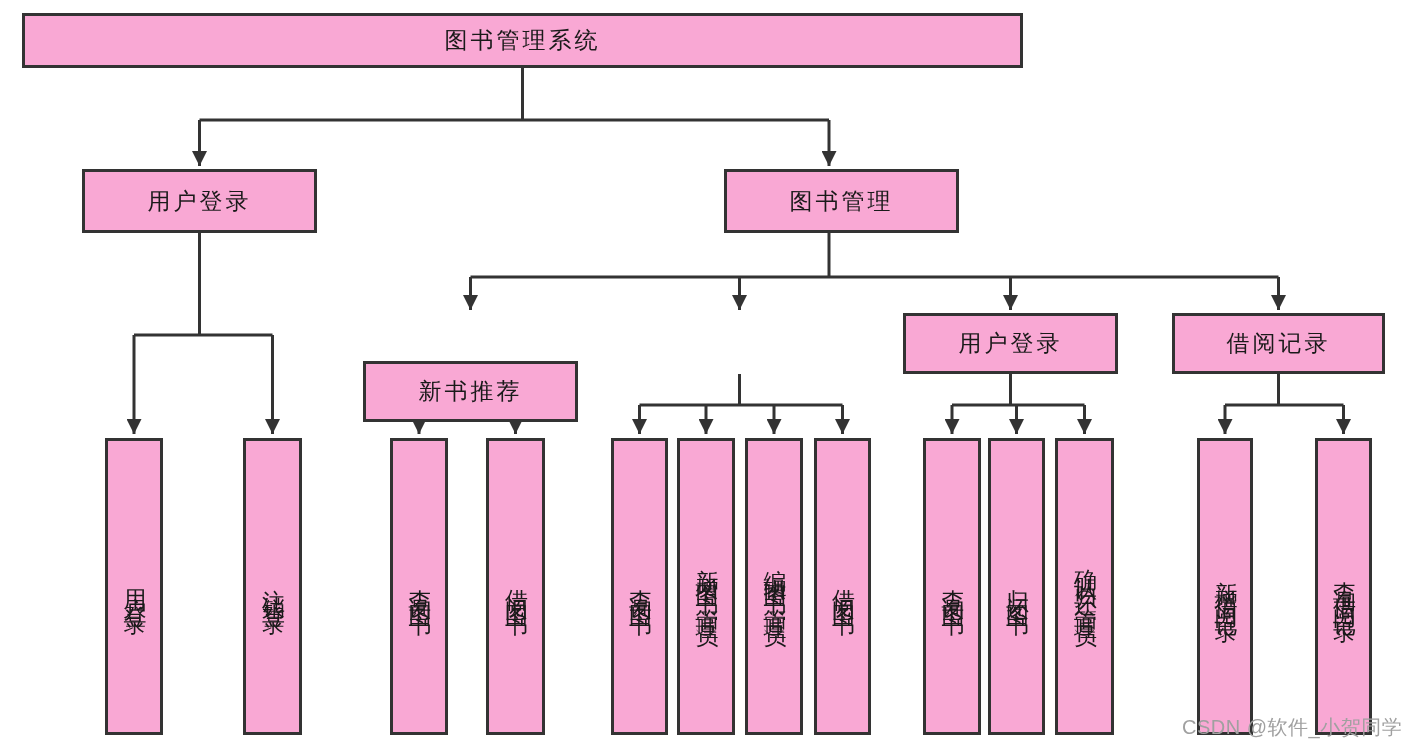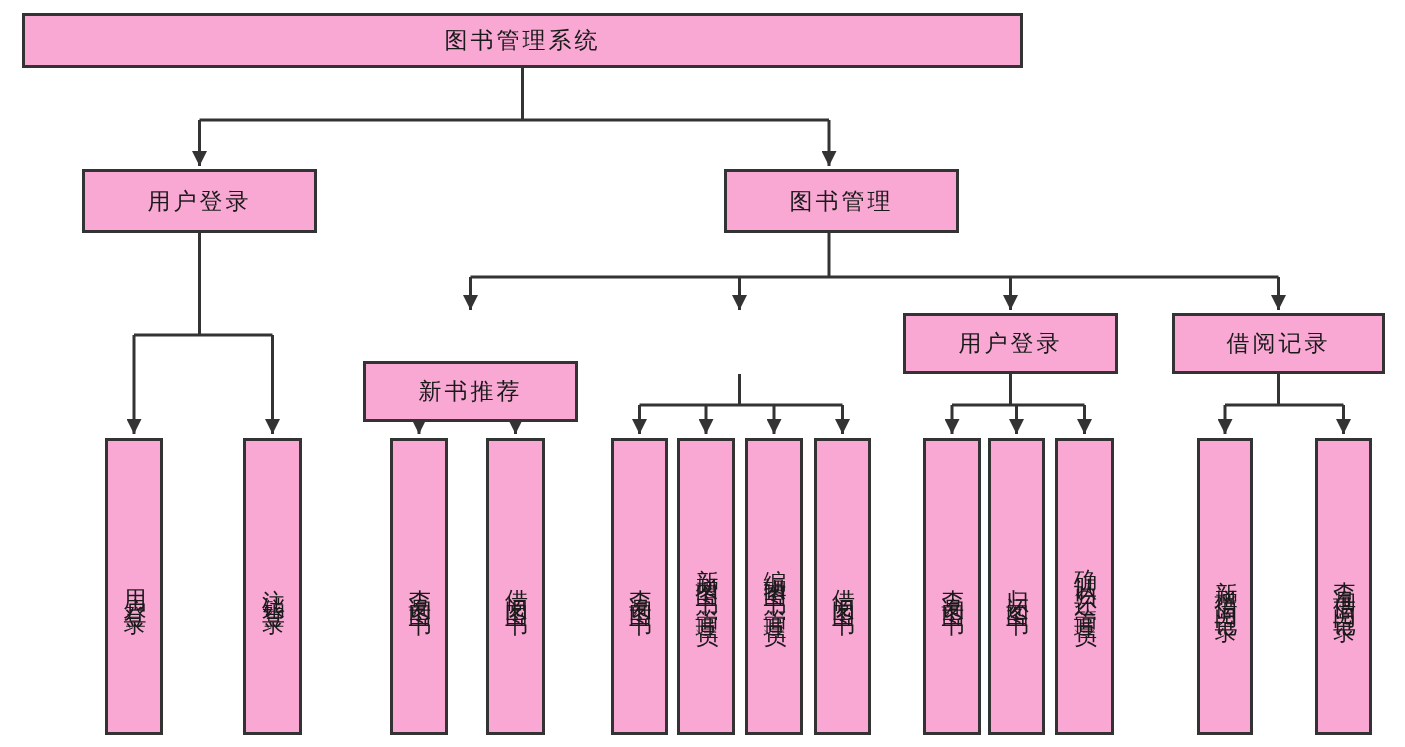--- a/index.html
+++ b/index.html
@@ -129,14 +129,15 @@
   <div class="box leaf" style="left:745px;top:438px;width:58px;height:297px;">编辑图书（管理员）</div>
   <div class="box leaf" style="left:814px;top:438px;width:57px;height:297px;">借阅图书</div>
 
   <div class="box leaf" style="left:923px;top:438px;width:58px;height:297px;">查询图书</div>
   <div class="box leaf" style="left:988px;top:438px;width:57px;height:297px;">归还图书</div>
   <div class="box leaf" style="left:1055px;top:438px;width:59px;height:297px;">确认归还（管理员）</div>
 
   <div class="box leaf" style="left:1197px;top:438px;width:56px;height:297px;">新增借阅记录</div>
   <div class="box leaf" style="left:1315px;top:438px;width:57px;height:297px;">查询借阅记录</div>
 
+  <div class="watermark">CSDN @软件_小贺同学</div>
 
 </div>
 
 </body></html>

